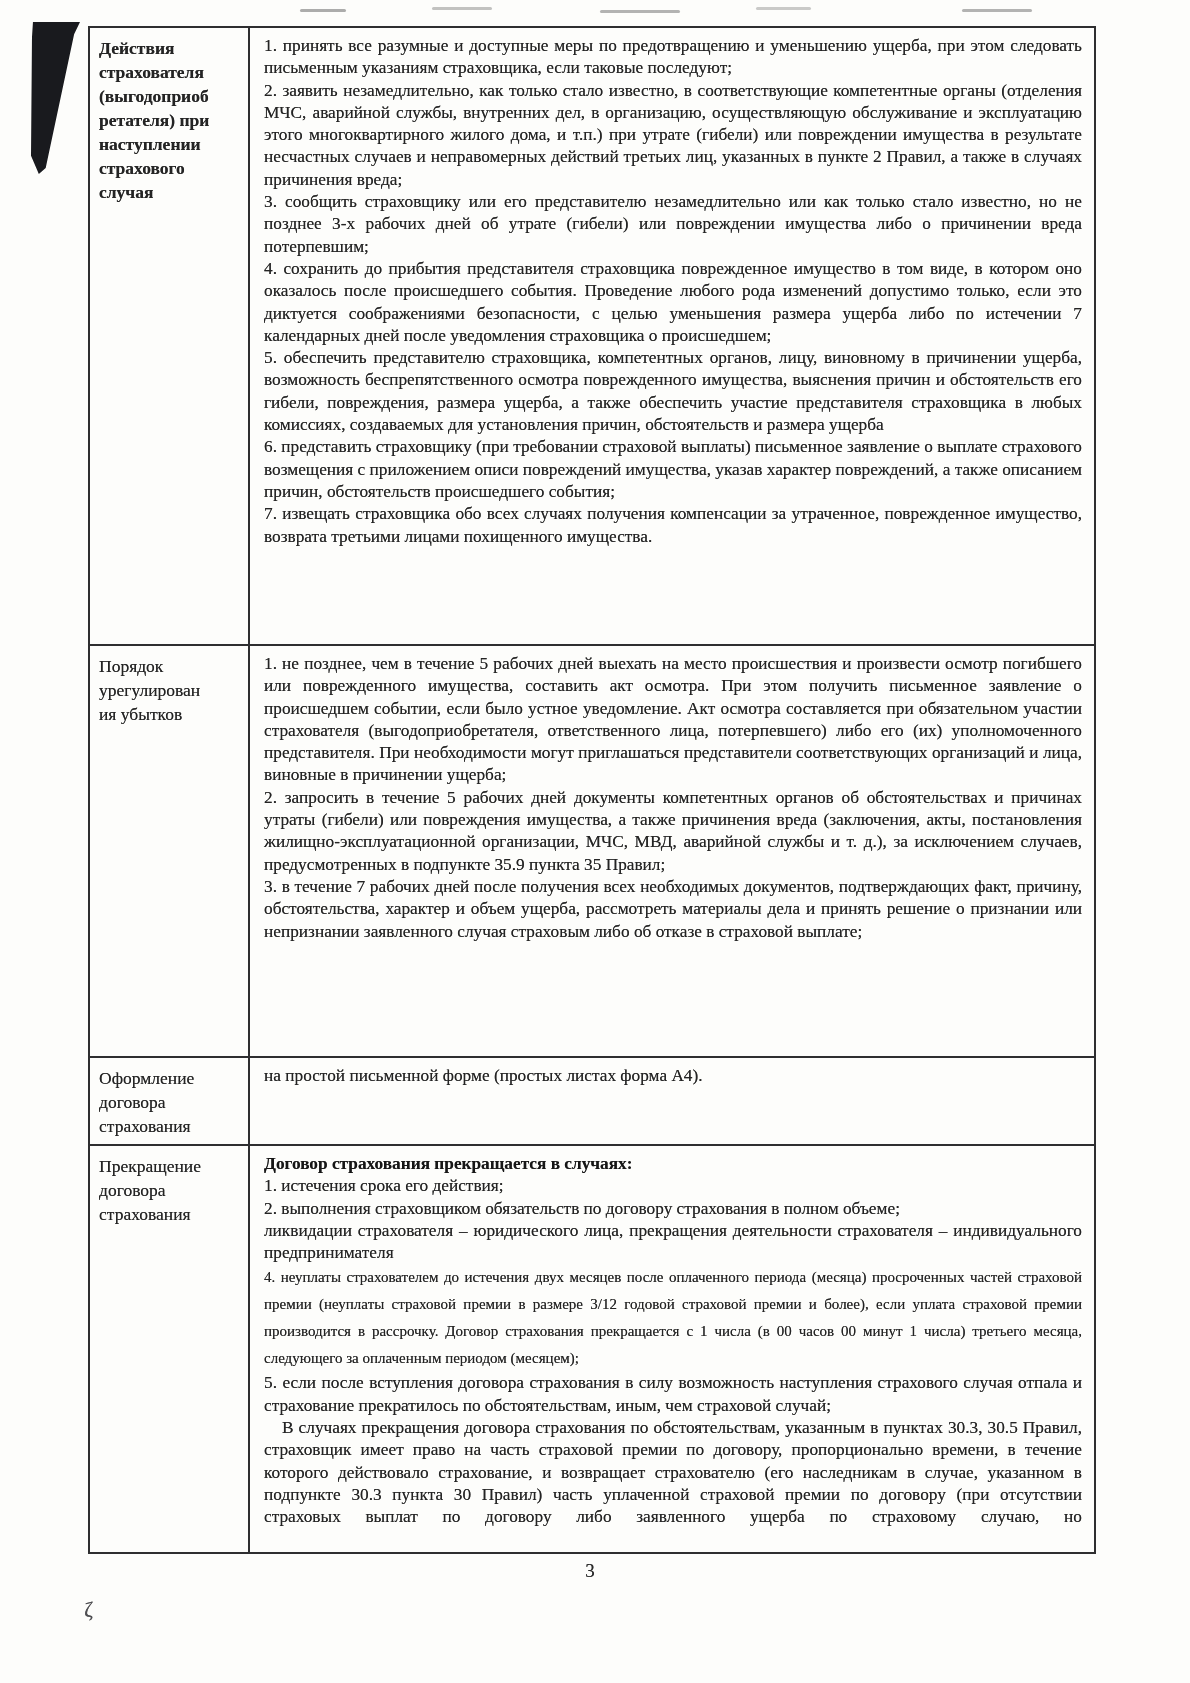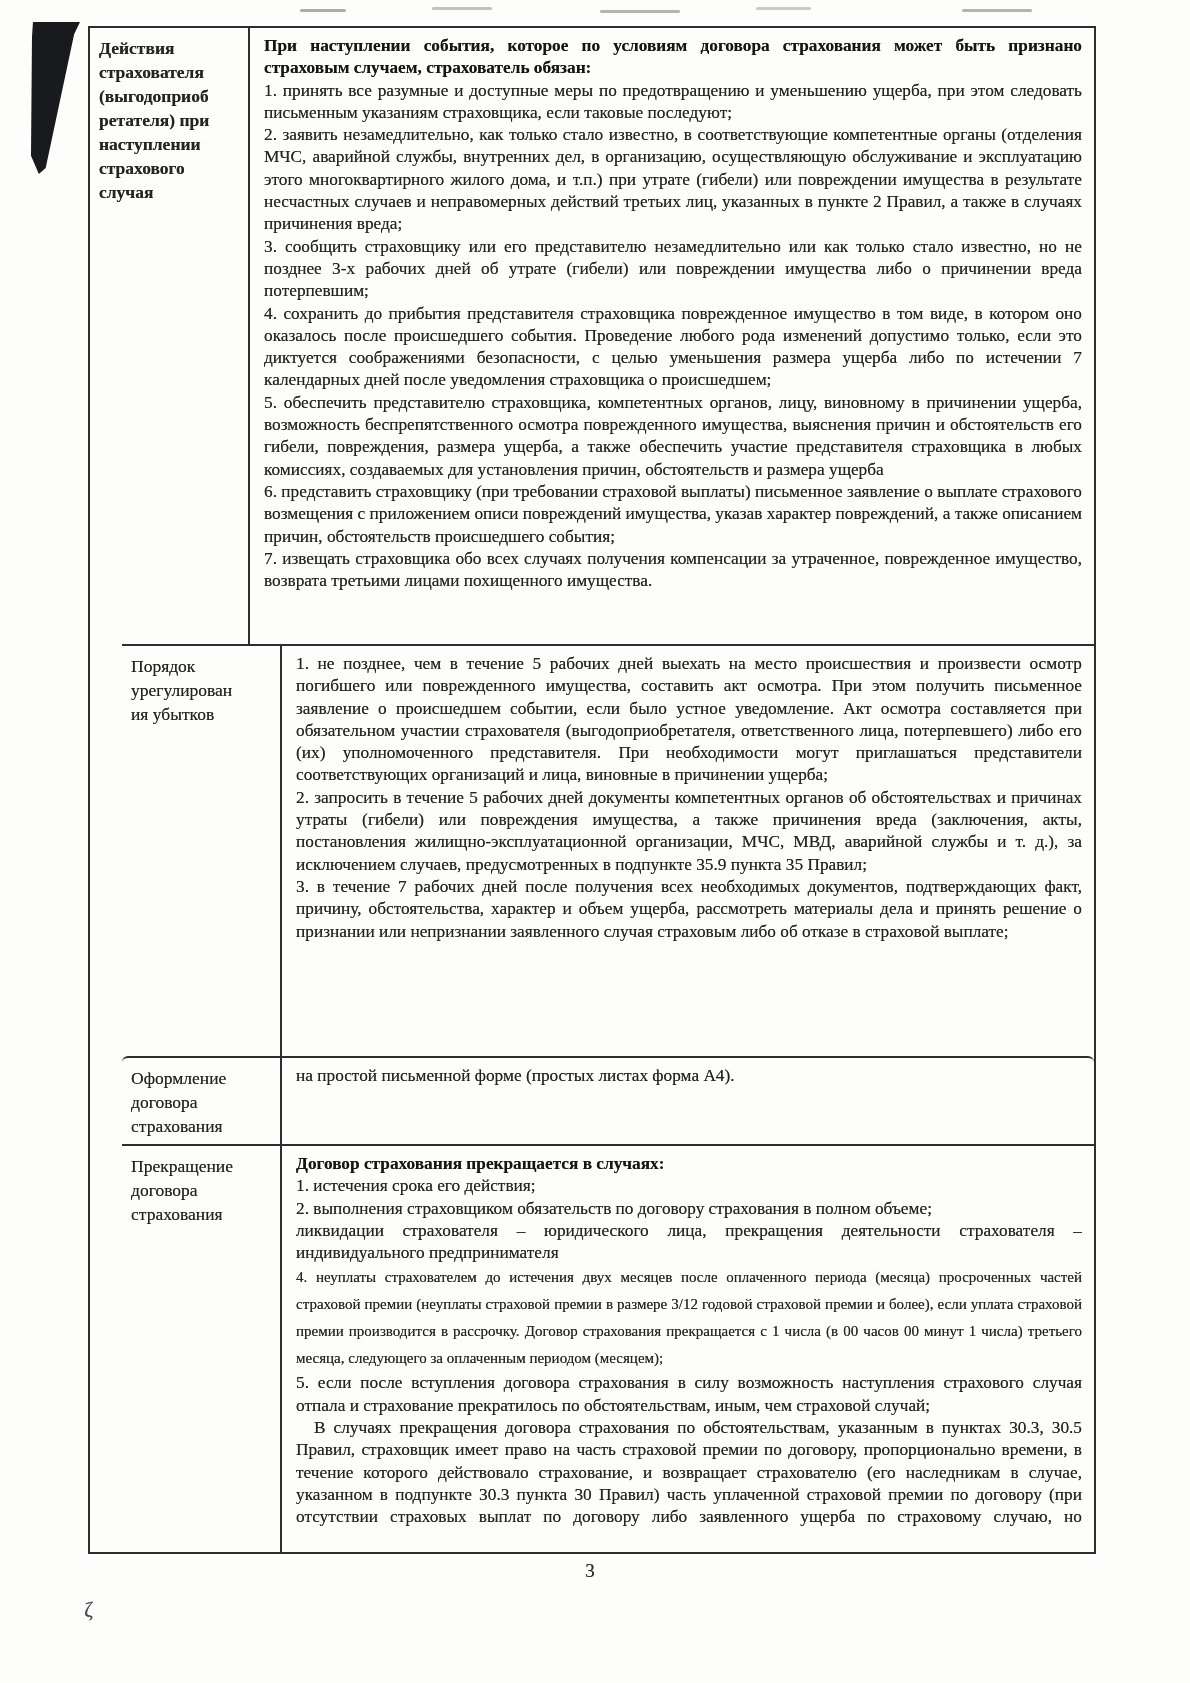--- a/index.html
+++ b/index.html
@@ -22,34 +22,34 @@
   .squiggle{position:absolute;left:84px;top:1598px;font-size:21px;color:#4e4e52;
     transform:rotate(-8deg);font-style:italic;}
 
   
   .doc-table{
     position:absolute;left:88px;top:26px;width:1004px;
     border:2px solid #2e2e30;
     background:transparent;
   }
   .t-row{display:flex;align-items:stretch;}
-  .t-row + .t-row{border-top:2px solid #2e2e30;margin-left:32px;}
+  .t-row + .t-row{border-top:2px solid #2e2e30;}
   .cell-label{
     width:160px;flex:0 0 160px;border-right:2px solid #2e2e30;
     padding:8px 16px 6px 9px;box-sizing:border-box;
     font-size:17.5px;line-height:24px;white-space:pre-line;
   }
   .cell-body{
     flex:1;padding:7px 12px 4px 14px;box-sizing:border-box;
     font-size:17.3px;line-height:22.3px;text-align:justify;
   }
   .cell-body p{margin:0;}
   .row-1{min-height:616px;}
   .row-2{min-height:410px;}
-  .row-3{min-height:81px;border-radius:6px;}
+  .row-3{min-height:81px;}
   .row-4{min-height:406px;}
   .row-1 .cell-label{font-weight:700;}
   .bold{font-weight:700;color:#161616;}
   .indent-lg{text-indent:56px;}
   .indent-sm{text-indent:18px;}
   .small{font-size:15px;line-height:27px;}
   .justify-last{text-align-last:justify;}
 
   .page-number{
     position:absolute;top:1560px;left:88px;width:1004px;
@@ -73,21 +73,20 @@
 
     <div class="t-row row-1">
       <div class="cell-label">Действия
 страхователя
 (выгодоприоб
 ретателя) при
 наступлении
 страхового
 случая</div>
       <div class="cell-body">
-        <p class="bold">При наступлении события, которое по условиям договора страхования может быть признано страховым случаем, страхователь обязан:</p>
         <p>1. принять все разумные и доступные меры по предотвращению и уменьшению ущерба, при этом следовать письменным указаниям страховщика, если таковые последуют;</p>
         <p>2. заявить незамедлительно, как только стало известно, в соответствующие компетентные органы (отделения МЧС, аварийной службы, внутренних дел, в организацию, осуществляющую обслуживание и эксплуатацию этого многоквартирного жилого дома, и т.п.) при утрате (гибели) или повреждении имущества в результате несчастных случаев и неправомерных действий третьих лиц, указанных в пункте 2 Правил, а также в случаях причинения вреда;</p>
         <p>3. сообщить страховщику или его представителю незамедлительно или как только стало известно, но не позднее 3-х рабочих дней об утрате (гибели) или повреждении имущества либо о причинении вреда потерпевшим;</p>
         <p>4. сохранить до прибытия представителя страховщика поврежденное имущество в том виде, в котором оно оказалось после происшедшего события. Проведение любого рода изменений допустимо только, если это диктуется соображениями безопасности, с целью уменьшения размера ущерба либо по истечении 7 календарных дней после уведомления страховщика о происшедшем;</p>
         <p>5. обеспечить представителю страховщика, компетентных органов, лицу, виновному в причинении ущерба, возможность беспрепятственного осмотра поврежденного имущества, выяснения причин и обстоятельств его гибели, повреждения, размера ущерба, а также обеспечить участие представителя страховщика в любых комиссиях, создаваемых для установления причин, обстоятельств и размера ущерба</p>
         <p>6. представить страховщику (при требовании страховой выплаты) письменное заявление о выплате страхового возмещения с приложением описи повреждений имущества, указав характер повреждений, а также описанием причин, обстоятельств происшедшего события;</p>
         <p>7. извещать страховщика обо всех случаях получения компенсации за утраченное, поврежденное имущество, возврата третьими лицами похищенного имущества.</p>
       </div>
     </div>
 

